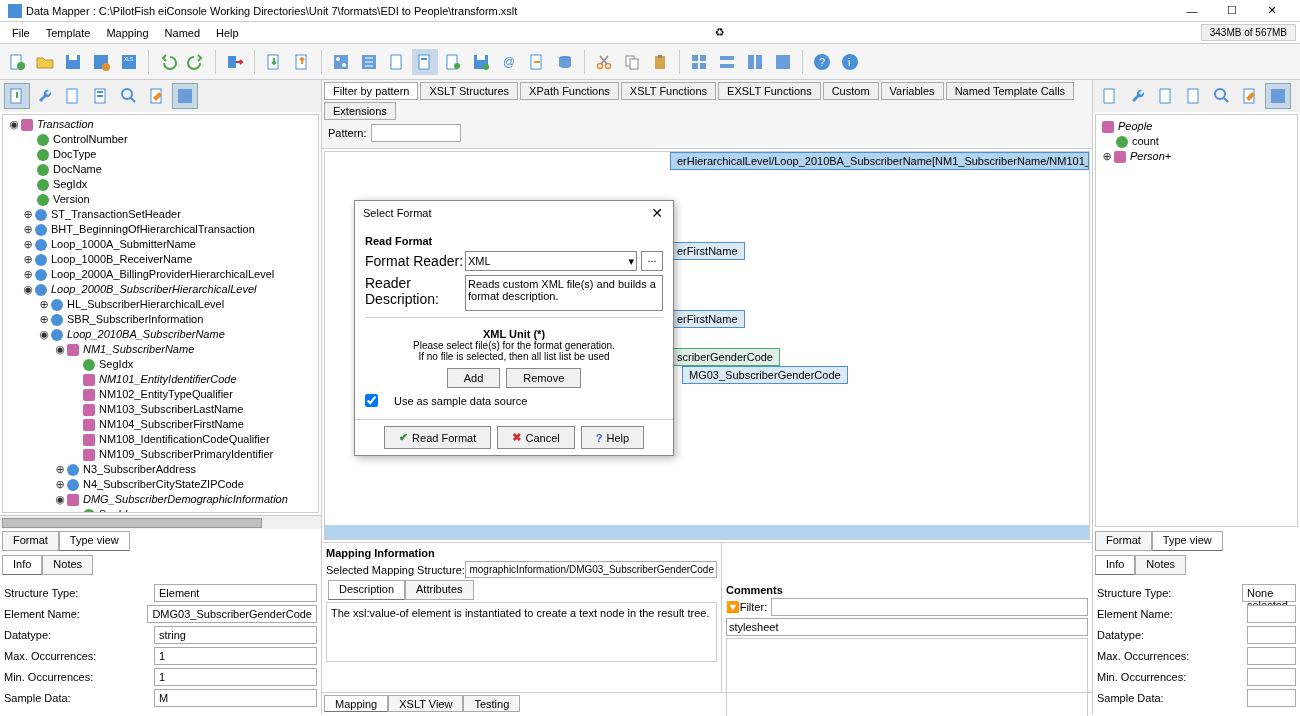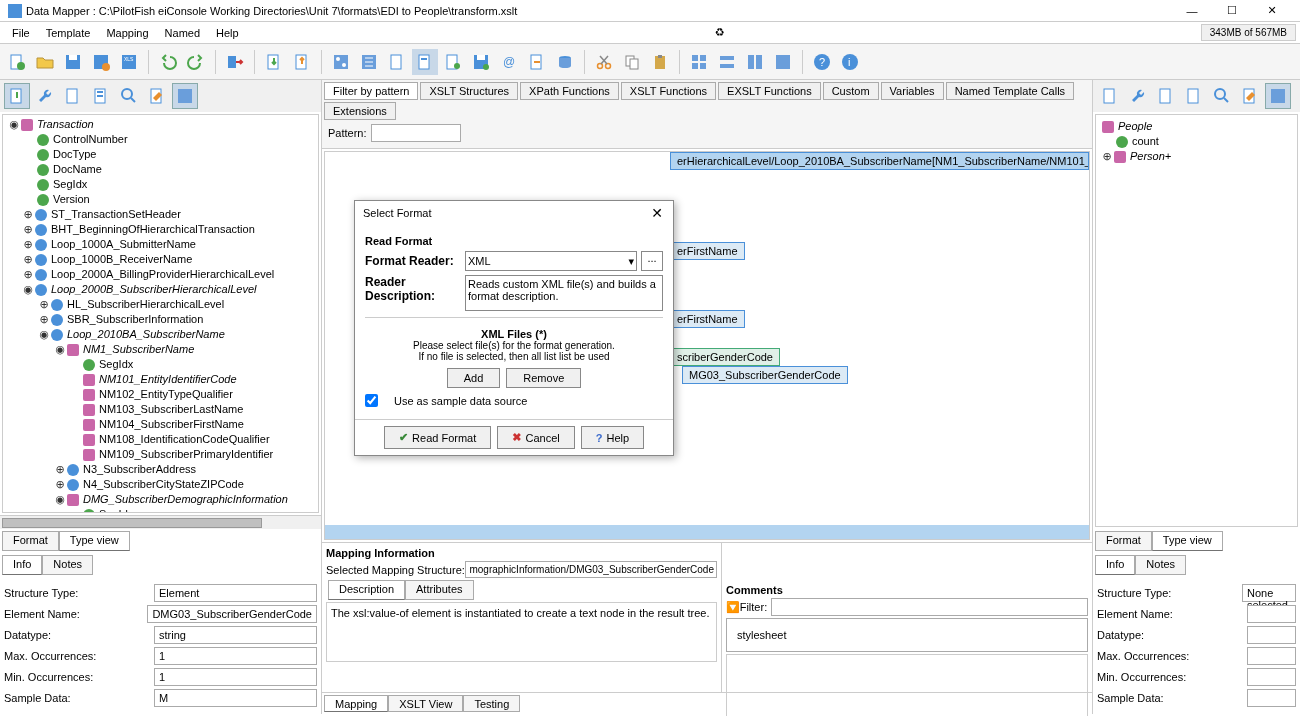--- a/index.html
+++ b/index.html
@@ -75,21 +75,21 @@
 .right-panel { width: 208px; display: flex; flex-direction: column; border-left: 1px solid #ccc; }
 .right-tree { flex: 1; overflow: auto; background: #fff; margin: 2px; border: 1px solid #ccc; padding: 4px; }
 
 
 .dialog { position: absolute; left: 354px; top: 200px; width: 320px; background: #fff; border: 1px solid #888; box-shadow: 2px 2px 8px rgba(0,0,0,0.3); z-index: 100; }
 .dialog-title { padding: 4px 8px; display: flex; align-items: center; }
 .dialog-close { margin-left: auto; cursor: pointer; font-size: 14px; width: 16px; text-align: center; }
 .dialog-body { padding: 6px 10px; }
 .dialog-section-title { font-weight: bold; margin: 4px 0; }
 .dialog-row { display: flex; align-items: center; margin: 4px 0; }
-.dialog-label { width: 100px; font-size: 12px; font-weight: bold; }
+.dialog-label { width: 100px; font-size: 14px; }
 .dialog-select { flex: 1; border: 1px solid #888; padding: 2px; background: #fff; height: 20px; display: flex; align-items: center; justify-content: space-between; }
 .dialog-ellipsis { width: 22px; height: 20px; border: 1px solid #888; margin-left: 4px; text-align: center; cursor: pointer; }
 .dialog-textarea { flex: 1; border: 1px solid #888; padding: 2px; font-size: 11px; height: 36px; }
 .file-list-title { text-align: center; font-weight: bold; margin-top: 8px; }
 .file-list-hint { text-align: center; font-size: 10px; }
 .file-list { border: 1px solid #888; height: 130px; margin-top: 4px; overflow: auto; }
 .file-item { padding: 2px 4px; font-size: 10px; background: #b3d4f0; }
 .dialog-btn-row { display: flex; justify-content: center; gap: 6px; margin-top: 6px; }
 .dialog-btn { padding: 3px 16px; border: 1px solid #888; background: #f0f0f0; cursor: pointer; font-size: 11px; }
 .dialog-checkbox-row { margin: 6px 0; display: flex; align-items: center; }
@@ -551,21 +551,21 @@
         </div>
         <div class="desc-text">The xsl:value-of element is instantiated to create a text node in the result tree.</div>
       </div>
       <div class="comments-panel">
         <div class="info-title">Comments</div>
         <div class="filter-row">
           <span>🔽</span>
           <span>Filter:</span>
           <input class="filter-input" style="">
         </div>
-        <div style="border:1px solid #aaa;padding:10px;margin-top:2px">stylesheet</div>
+        <div style="border:1px solid #aaa;padding:2px;margin-top:2px">stylesheet</div>
         <div class="comments-area"></div>
       </div>
     </div>
     <div class="bottom-tabs">
       <div class="tab active">Mapping</div>
       <div class="tab">XSLT View</div>
       <div class="tab">Testing</div>
     </div>
   </div>
 
@@ -674,21 +674,21 @@
           <span>XML</span>
           <span>▾</span>
         </div>
       <div class="dialog-ellipsis">...</div>
     </div>
     <div class="dialog-row" style="align-items:flex-start">
       <span class="dialog-label">Reader Description:</span>
       <div class="dialog-textarea">Reads custom XML file(s) and builds a format description.</div>
     </div>
     <div style="border-top:1px solid #ccc;margin-top:6px;padding-top:2px">
-      <div class="file-list-title">XML Files (*)</div>
+      <div class="file-list-title">XML Unit (*)</div>
       <div class="file-list-hint">Please select file(s) for the format generation.</div>
       <div class="file-list-hint">If no file is selected, then all list list be used</div>
       <div class="dialog-btn-row">
         <div class="dialog-btn">Add</div>
         <div class="dialog-btn">Remove</div>
       </div>
       <div class="dialog-checkbox-row">
         <input type="checkbox" checked="" style="">
         <span style="margin-left:16px">Use as sample data source</span>
       </div>

